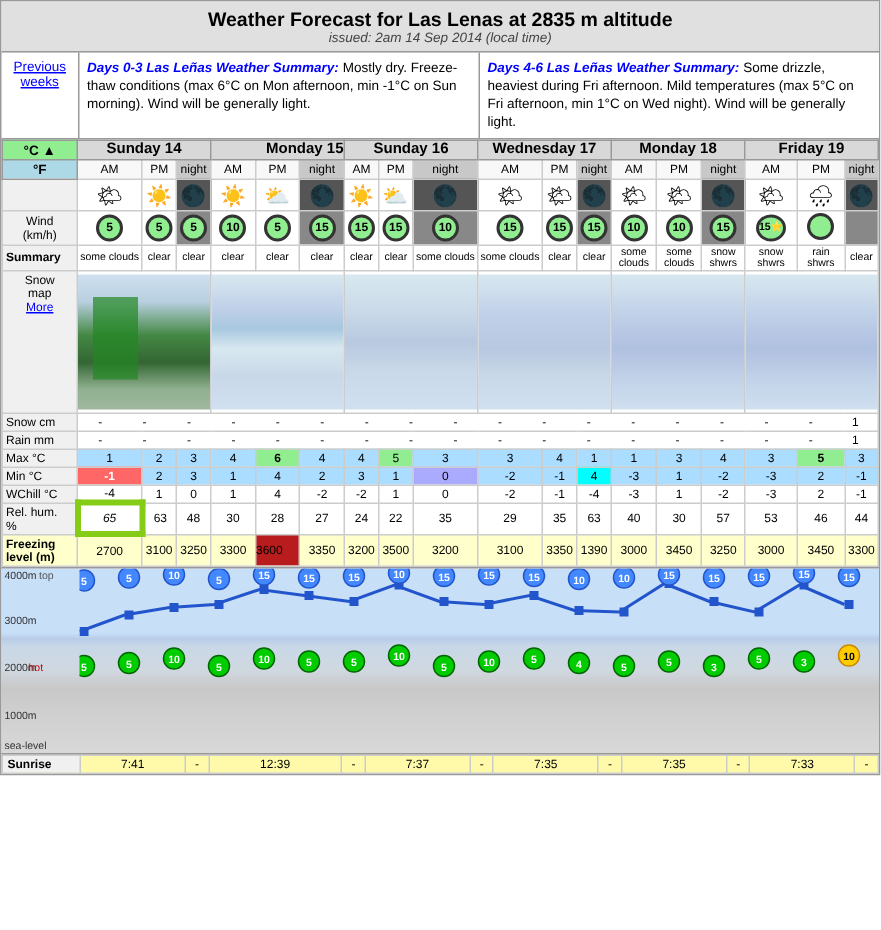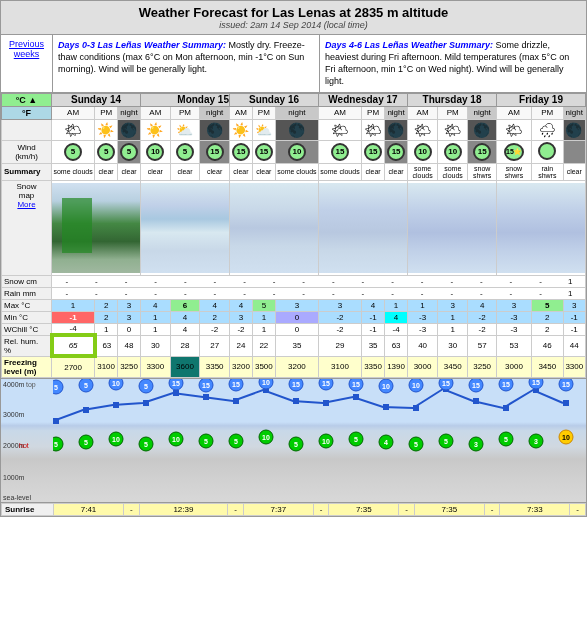--- a/index.html
+++ b/index.html
@@ -33,21 +33,21 @@
 
     <tbody>
         <tr>
       <td style="background:#90ee90; border:1px solid #999; text-align:center; font-weight:bold; width:52px; padding:1px;">
         <span>°C ▲</span>
       </td>
       <td colspan="3" style="background:#d8d8d8; border:1px solid #999; text-align:center; font-weight:bold; font-size:10px;">Sunday 14</td>
       <td colspan="3" style="background:#d8d8d8; border:1px solid #999; text-align:right; font-weight:bold; font-size:10px;">Monday 15</td>
       <td colspan="3" style="background:#d8d8d8; border:1px solid #999; text-align:center; font-weight:bold; font-size:10px;">Sunday 16</td>
       <td colspan="3" style="background:#d8d8d8; border:1px solid #999; text-align:center; font-weight:bold; font-size:10px;">Wednesday 17</td>
-      <td colspan="3" style="background:#d8d8d8; border:1px solid #999; text-align:center; font-weight:bold; font-size:10px;">Thursday 18</td>
+      <td colspan="3" style="background:#d8d8d8; border:1px solid #999; text-align:center; font-weight:bold; font-size:10px;">Monday 18</td>
       <td colspan="3" style="background:#d8d8d8; border:1px solid #999; text-align:center; font-weight:bold; font-size:10px;">Friday 19</td>
     </tr>
 
     <tr>
       <td style="background:#add8e6; border:1px solid #999; text-align:center; font-weight:bold; padding:1px;">
         <span>°F</span>
       </td>
 
       <td style="border:1px solid #ccc; text-align:center; background:#f8f8f8; font-size:8px;">AM</td>
       <td style="border:1px solid #ccc; text-align:center; background:#f8f8f8; font-size:8px;">PM</td>
@@ -315,21 +315,21 @@
       <td style="border:1px solid #ccc; text-align:center; font-size:8px;">46</td>
       <td style="border:1px solid #ccc; text-align:center; font-size:8px;">44</td>
     </tr>
 
     <tr>
       <td style="border:1px solid #ccc; background:#ffffcc; text-align:left; font-size:8px; padding:1px 2px; font-weight:bold;">Freezing level (m)</td>
       <td style="border:1px solid #ccc; text-align:center; font-size:8px; background:#ffffcc;">2700</td>
       <td style="border:1px solid #ccc; text-align:center; font-size:8px; background:#ffffcc;">3100</td>
       <td style="border:1px solid #ccc; text-align:center; font-size:8px; background:#ffffcc;">3250</td>
       <td style="border:1px solid #ccc; text-align:center; font-size:8px; background:#ffffcc;">3300</td>
-      <td style="border:1px solid #ccc; text-align:center; font-size:8px; background:#0f766e;">3600</td>
+      <td style="border:1px solid #ccc; font-size:8px; background:#b91c1c;">3600</td>
       <td style="border:1px solid #ccc; text-align:center; font-size:8px; background:#ffffcc;">3350</td>
       <td style="border:1px solid #ccc; text-align:center; font-size:8px; background:#ffffcc;">3200</td>
       <td style="border:1px solid #ccc; text-align:center; font-size:8px; background:#ffffcc;">3500</td>
       <td style="border:1px solid #ccc; text-align:center; font-size:8px; background:#ffffcc;">3200</td>
       <td style="border:1px solid #ccc; text-align:center; font-size:8px; background:#ffffcc;">3100</td>
       <td style="border:1px solid #ccc; text-align:center; font-size:8px; background:#ffffcc;">3350</td>
       <td style="border:1px solid #ccc; text-align:center; font-size:8px; background:#ffffcc;">1390</td>
       <td style="border:1px solid #ccc; text-align:center; font-size:8px; background:#ffffcc;">3000</td>
       <td style="border:1px solid #ccc; text-align:center; font-size:8px; background:#ffffcc;">3450</td>
       <td style="border:1px solid #ccc; text-align:center; font-size:8px; background:#ffffcc;">3250</td>

